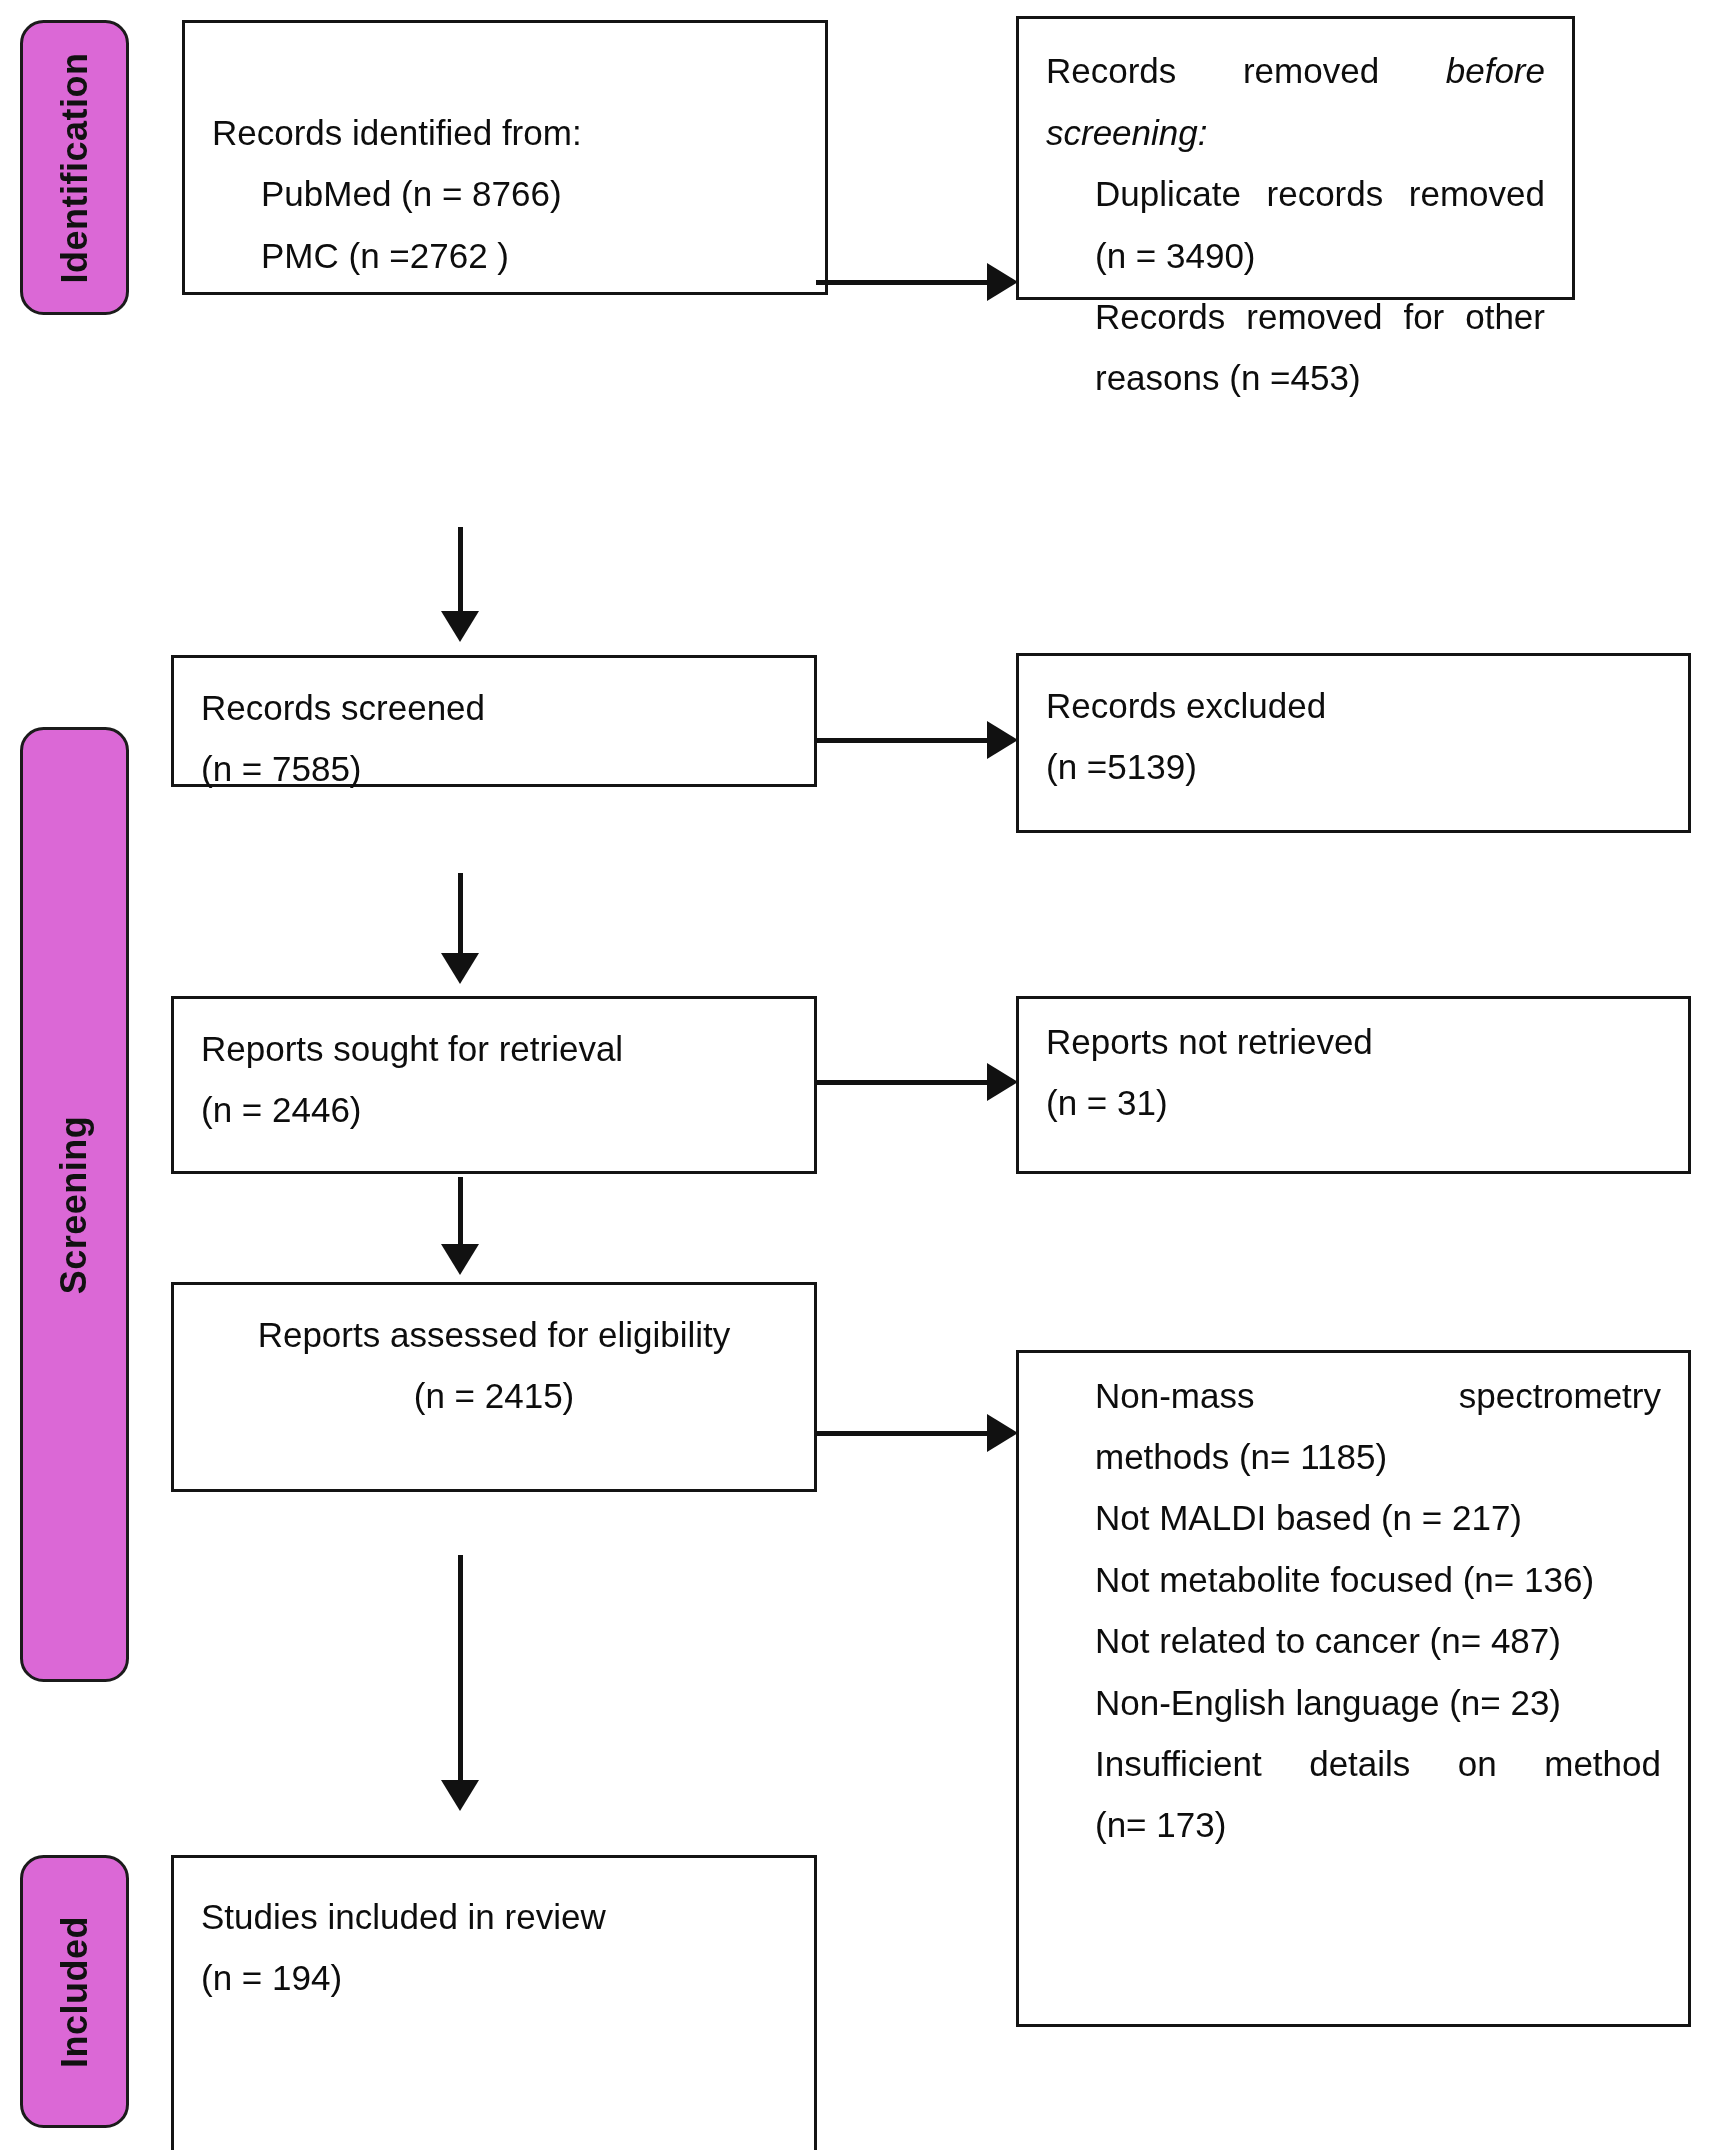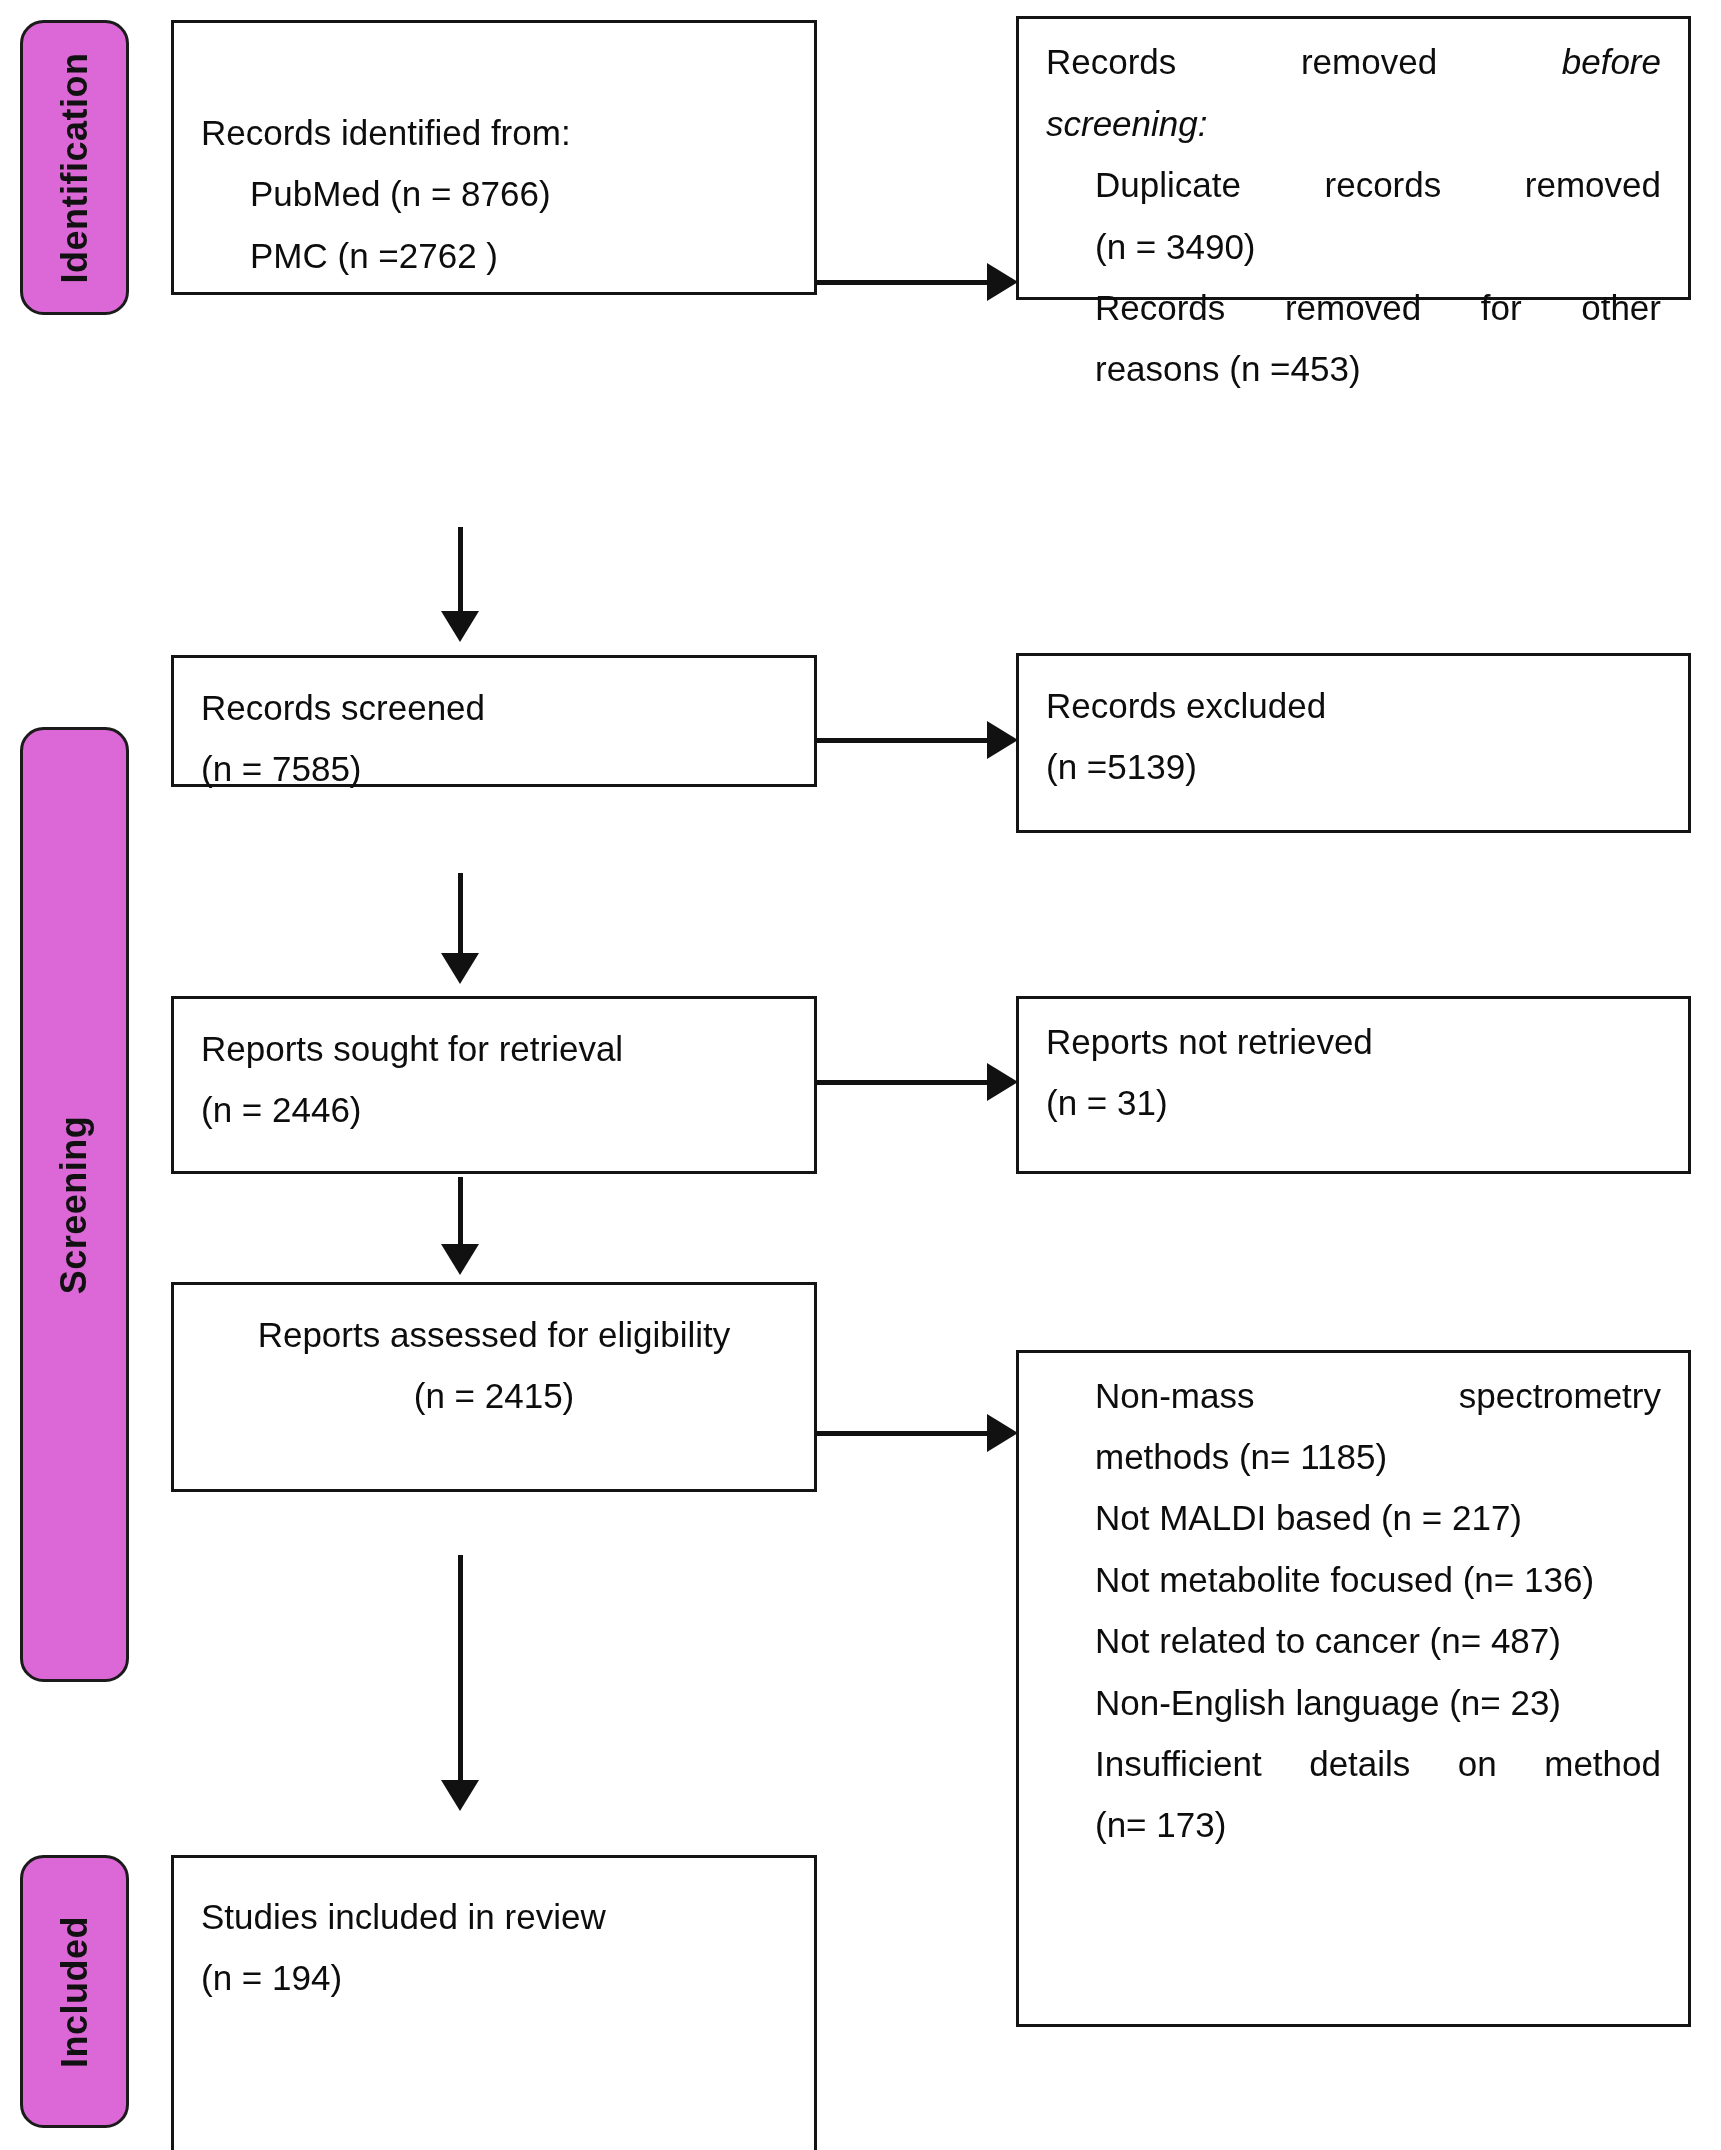--- a/index.html
+++ b/index.html
@@ -90,30 +90,30 @@
   </div>
 
   <div class="stage-pill" style="left:20px; top:727px; width:109px; height:955px;">
     <span class="pill-label">Screening</span>
   </div>
 
   <div class="stage-pill" style="left:20px; top:1855px; width:109px; height:273px;">
     <span class="pill-label">Included</span>
   </div>
 
-  <div class="fbox" style="left:171px; top:20px; width:646px; height:275px; padding-top:91px;">
+  <div class="fbox" style="left:182px; top:20px; width:646px; height:275px; padding-top:91px;">
     <p>Records identified from:</p>
     <p class="ln-indent">PubMed (n = 8766)</p>
     <p class="ln-indent">PMC (n =2762 )</p>
   </div>
 
   <div class="h-line" style="left:816px; top:280px; width:173px;"></div>
   <div class="h-head" style="left:987px; top:263px;"></div>
 
-  <div class="fbox" style="left:1016px; top:16.4px; width:675px; height:284px; padding-top:24px;">
+  <div class="fbox" style="left:1016px; top:16.4px; width:559px; height:284px; padding-top:33px;">
     <p class="ln-just"><span>Records  removed  </span><span class="it">before</span></p>
     <p><span class="it">screening</span><span class="it">:</span></p>
     <p class="ln-indent ln-just">Duplicate  records  removed</p>
     <p class="ln-indent">(n = 3490)</p>
     <p class="ln-indent ln-just">Records  removed  for  other</p>
     <p class="ln-indent">reasons (n =453)</p>
   </div>
 
   <div class="v-line" style="left:458px; top:527px; height:91px;"></div>
   <div class="v-head" style="left:441px; top:611px;"></div>

